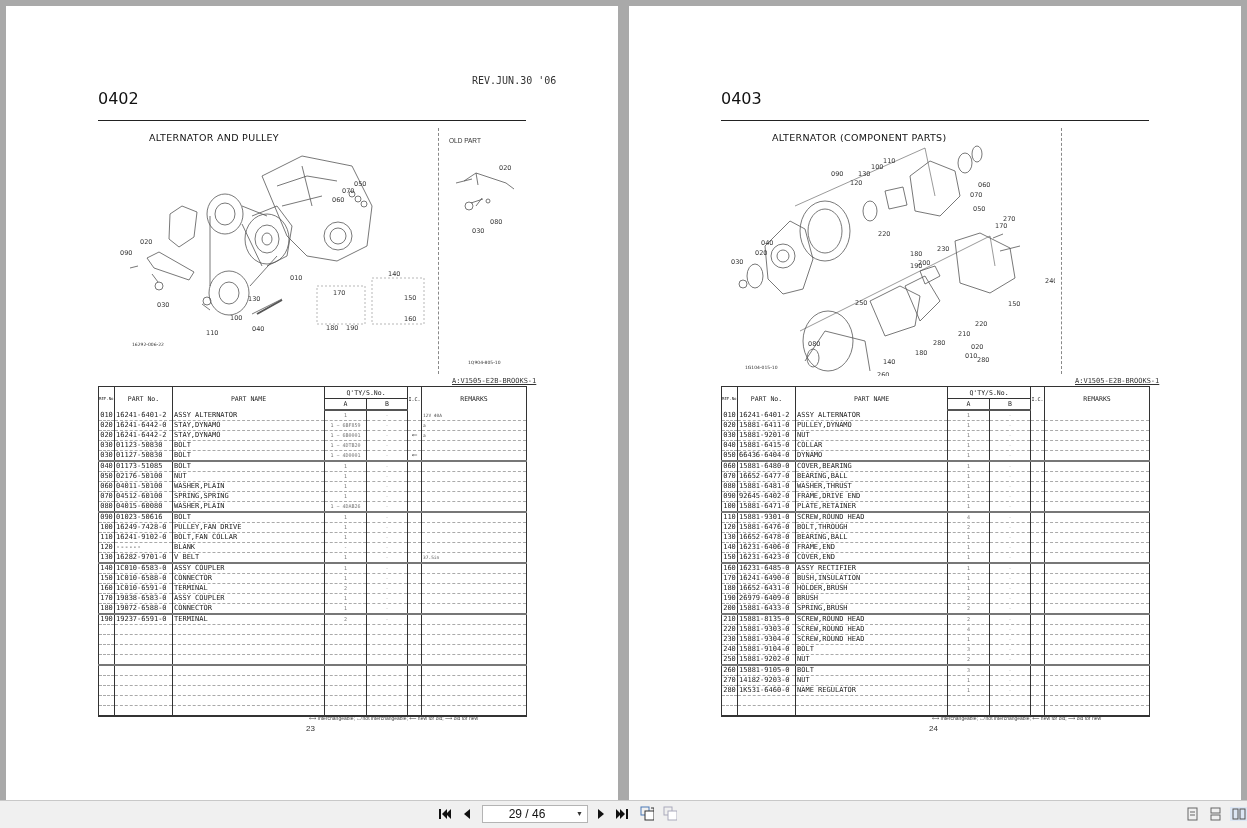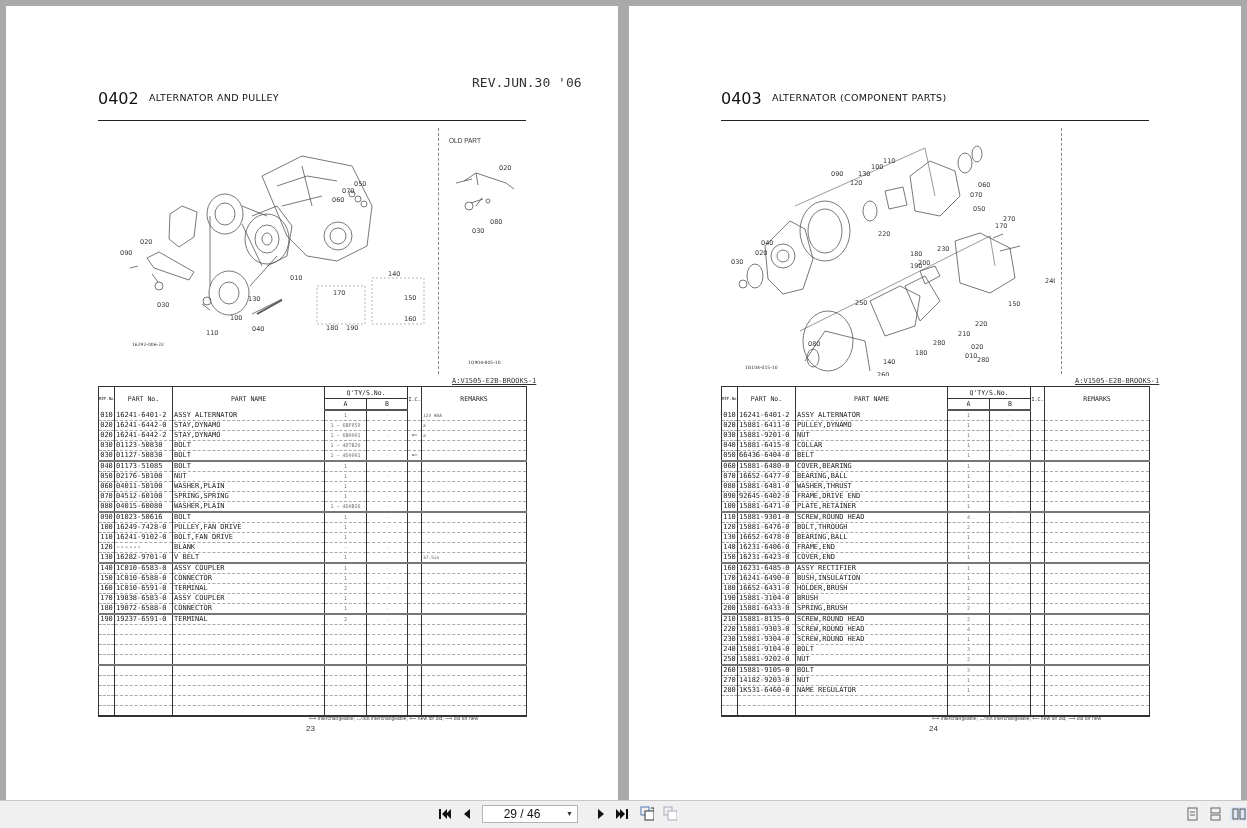--- a/index.html
+++ b/index.html
@@ -1,43 +1,43 @@
 <!DOCTYPE html>
 <html><head>
 <meta charset="utf-8">
 <style>
   html,body{margin:0;padding:0;}
   body{width:1247px;height:828px;background:#a9a9a9;position:relative;overflow:hidden;font-family:"Liberation Sans",sans-serif;}
   .page{position:absolute;top:6px;background:#fff;width:612px;height:794px;}
   .page.left{left:6px;}
   .page.right{left:629px;}
-  .rev{position:absolute;font-size:13px;color:#333;font-family:"DejaVu Sans Mono",monospace;}
+  .rev{position:absolute;font-size:10px;color:#333;font-family:"DejaVu Sans Mono",monospace;}
   .sec-no{position:absolute;font-size:16px;color:#111;font-family:"DejaVu Sans",sans-serif;}
-  .sec-title{position:absolute;font-size:9.5px;color:#111;font-family:"DejaVu Sans",sans-serif;letter-spacing:.3px;}
+  .sec-title{position:absolute;font-size:9.5px;color:#111;font-family:"DejaVu Sans",sans-serif;letter-spacing:.3px;margin-top:40px;}
   .hr{position:absolute;height:1px;background:#222;}
   .diagram{position:absolute;}
   .vdash{position:absolute;width:0;border-left:1px dashed #888;}
   .oldpart{position:absolute;font-size:6.5px;color:#333;}
   .model{position:absolute;font-size:7px;color:#333;text-decoration:underline;font-family:"DejaVu Sans Mono",monospace;}
   table.parts{position:absolute;border-collapse:collapse;font-family:"DejaVu Sans Mono",monospace;color:#222;table-layout:fixed;}
   table.parts th{font-weight:normal;font-size:6.5px;border-left:1px solid #333;border-right:1px solid #333;height:11px;padding:0;}
   table.parts thead tr:first-child th{border-top:1px solid #333;}
   table.parts thead tr.sub th{border-top:1px solid #333;border-bottom:2px solid #555;height:10px;}
   table.parts td{font-size:7px;line-height:9px;height:9px;padding:0 1px;border-left:1px solid #333;border-right:1px solid #333;border-bottom:1px dashed #aaa;white-space:nowrap;overflow:hidden;}
   table.parts td.ref{text-align:center;}
   table.parts td.qa,table.parts td.qb{text-align:center;font-size:5px;color:#777;}
   table.parts td.ic{text-align:center;font-size:7px;}
   table.parts td.rem{font-size:4.5px;color:#555;}
   table.parts tr.grp td{border-bottom:2px solid #777;}
   table.parts tr.last td{border-bottom:2px solid #333;}
   .legend{position:absolute;font-size:5px;color:#444;}
   .pgnum{position:absolute;font-size:8px;color:#333;}
   .toolbar{position:absolute;left:0;top:800px;width:1247px;height:28px;background:#f0f0f0;border-top:1px solid #c8c8c8;}
   .tb-btn{position:absolute;top:6px;width:14px;height:14px;display:flex;align-items:center;justify-content:center;cursor:pointer;}
-  .pagebox{position:absolute;left:482px;top:4px;width:96px;height:18px;background:#fff;border:1px solid #b4b4b4;box-sizing:border-box;font-size:12px;color:#111;}
+  .pagebox{position:absolute;left:482px;top:4px;width:106px;height:18px;background:#fff;border:1px solid #b4b4b4;box-sizing:border-box;font-size:12px;color:#111;}
   .pagebox span{position:absolute;left:0;right:16px;text-align:center;top:1px;}
   .pagebox .dd{position:absolute;right:4px;top:4px;font-size:7px;color:#333;}
   svg{display:block;}
 </style>
 </head>
 <body>
 
 <div class="page left">
   <div class="rev" style="left:466px;top:69px;">REV.JUN.30 '06</div>
   <div class="sec-no" style="left:92px;top:83px;">0402</div>
@@ -247,21 +247,21 @@
           <td class="pno">16249-7428-0</td>
           <td class="pname">PULLEY,FAN DRIVE</td>
           <td class="qa">1</td>
           <td class="qb">-</td>
           <td class="ic"></td>
           <td class="rem"></td>
         </tr>
         <tr>
           <td class="ref">110</td>
           <td class="pno">16241-9102-0</td>
-          <td class="pname">BOLT,FAN DRIVE</td>
+          <td class="pname">BOLT,FAN COLLAR</td>
           <td class="qa">1</td>
           <td class="qb">-</td>
           <td class="ic"></td>
           <td class="rem"></td>
         </tr>
         <tr>
           <td class="ref">120</td>
           <td class="pno">------</td>
           <td class="pname">BLANK</td>
           <td class="qa">-</td>
@@ -549,21 +549,21 @@
           <td class="pno">15881-6415-0</td>
           <td class="pname">COLLAR</td>
           <td class="qa">1</td>
           <td class="qb">-</td>
           <td class="ic"></td>
           <td class="rem"></td>
         </tr>
         <tr class="grp">
           <td class="ref">050</td>
           <td class="pno">66436-6404-0</td>
-          <td class="pname">BELT</td>
+          <td class="pname">DYNAMO</td>
           <td class="qa">1</td>
           <td class="qb">-</td>
           <td class="ic"></td>
           <td class="rem"></td>
         </tr>
         <tr>
           <td class="ref">060</td>
           <td class="pno">15881-6480-0</td>
           <td class="pname">COVER,BEARING</td>
           <td class="qa">1</td>
@@ -674,21 +674,21 @@
           <td class="ref">180</td>
           <td class="pno">16652-6431-0</td>
           <td class="pname">HOLDER,BRUSH</td>
           <td class="qa">1</td>
           <td class="qb">-</td>
           <td class="ic"></td>
           <td class="rem"></td>
         </tr>
         <tr>
           <td class="ref">190</td>
-          <td class="pno">15881-3104-0</td>
+          <td class="pno">26979-6409-0</td>
           <td class="pname">BRUSH</td>
           <td class="qa">2</td>
           <td class="qb">-</td>
           <td class="ic"></td>
           <td class="rem"></td>
         </tr>
         <tr class="grp">
           <td class="ref">200</td>
           <td class="pno">15881-6433-0</td>
           <td class="pname">SPRING,BRUSH</td>

